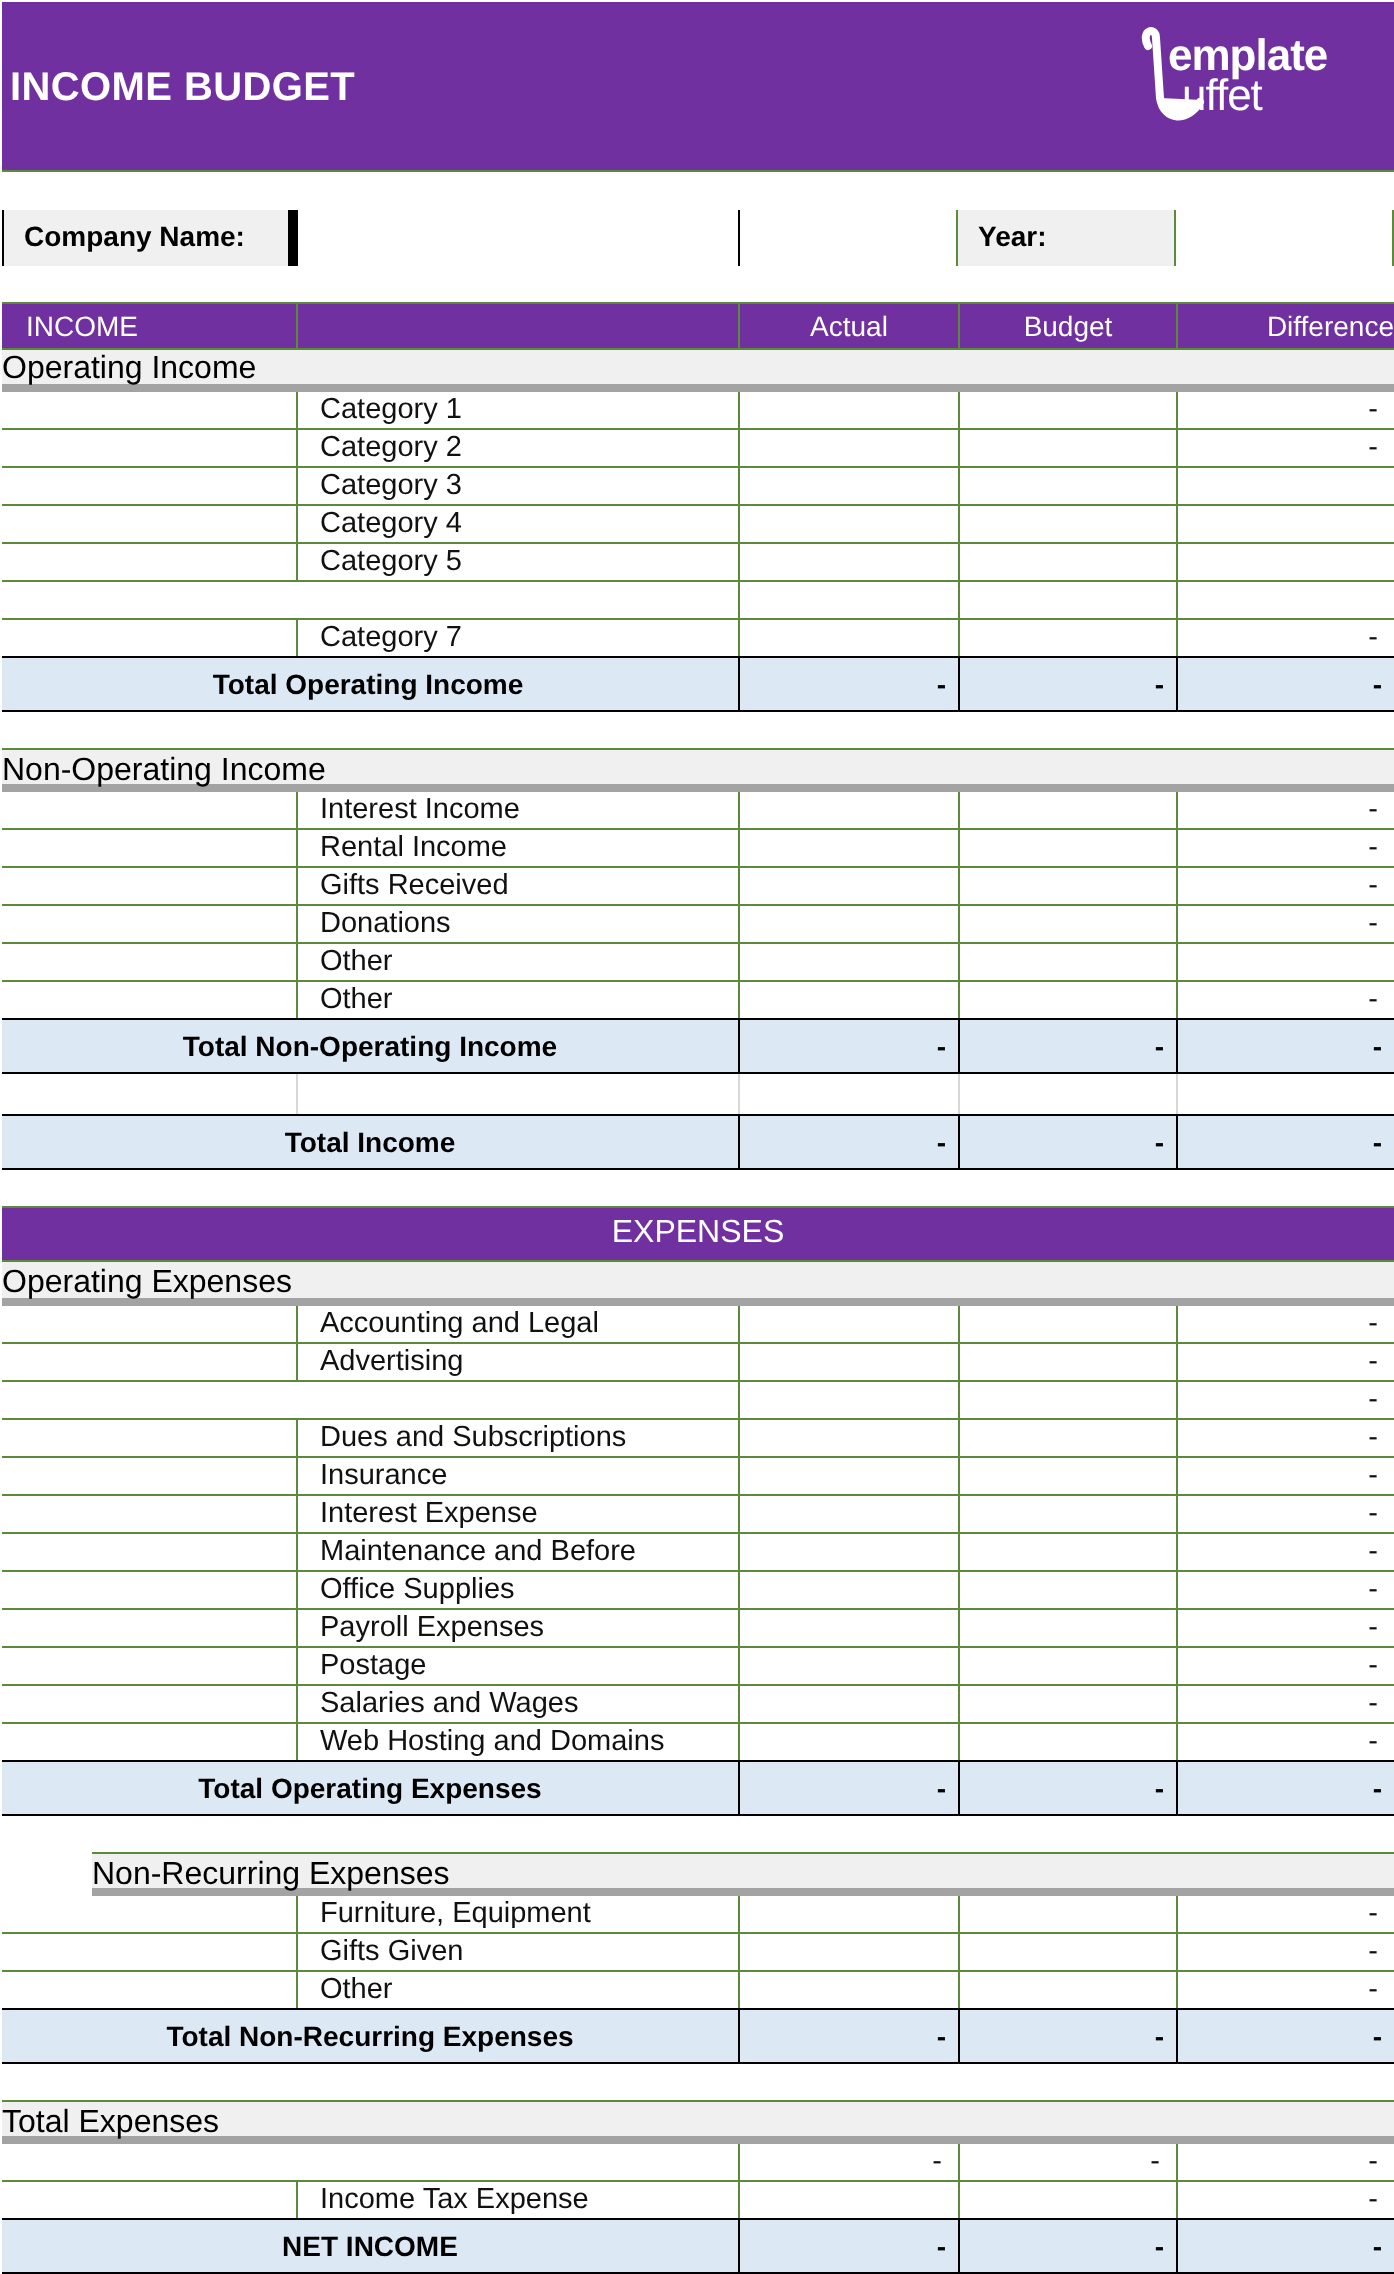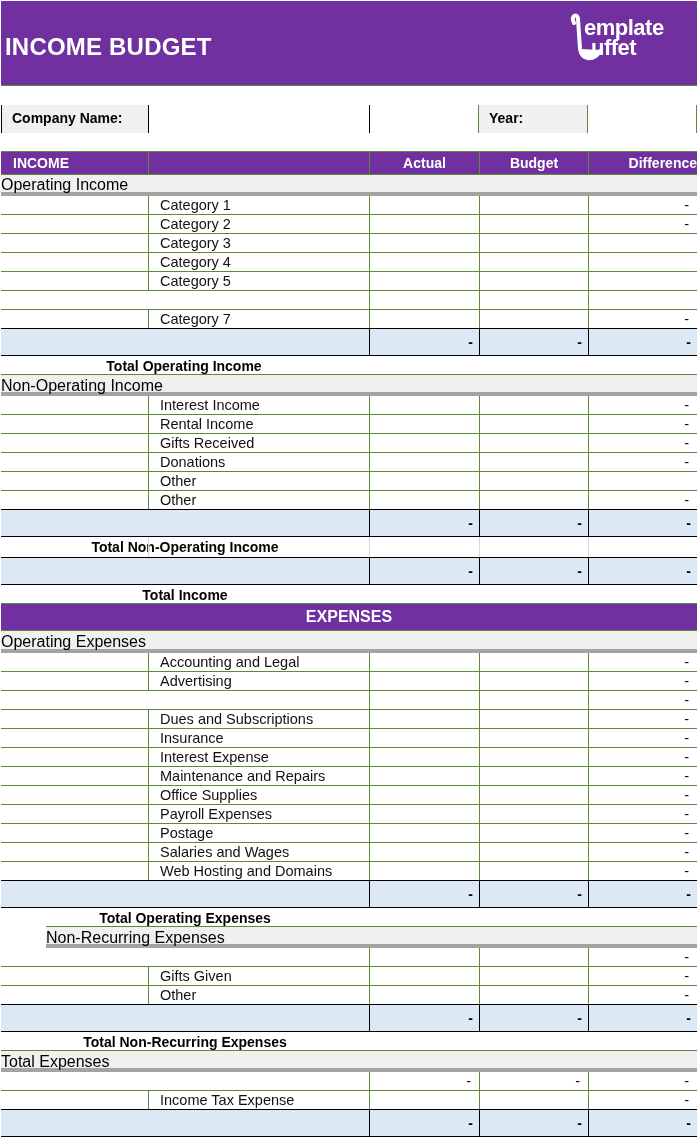--- a/index.html
+++ b/index.html
@@ -4,53 +4,53 @@
 <style>
   * { box-sizing: border-box; margin: 0; padding: 0; }
   html, body { width: 697px; height: 1137px; background: #ffffff; overflow: hidden; }
   body { position: relative; font-family: "Liberation Sans", sans-serif; color: #000; }
 
   .header {
     position: absolute; left: 1px; top: 1px; width: 696px; height: 85px;
     background: #7030a0; border-bottom: 1px solid #5a8a3a;
   }
   .header .title {
-    position: absolute; left: 4px; top: 32px; font-size: 24px; font-weight: bold;
+    position: absolute; left: 4px; top: 32px; font-size: 20px; font-weight: bold;
     color: #fff; letter-spacing: 0.2px;
   }
   .logo { position: absolute; left: 563px; top: 12px; width: 130px; height: 56px; }
   .logo .t1 { position: absolute; left: 20px; top: 4px; color: #fff; font-weight: bold; font-size: 22px; letter-spacing: -0.5px; line-height: 22px; }
-  .logo .t2 { position: absolute; left: 27px; top: 24px; color: #fff; font-weight: bold; font-size: 22px; letter-spacing: -0.5px; line-height: 22px; }
+  .logo .t2 { position: absolute; left: 27px; top: 24px; color: #fff; font-weight: normal; font-size: 22px; letter-spacing: -0.5px; line-height: 22px; }
   .logo svg { position: absolute; left: 0; top: 0; }
 
   .info-row { position: absolute; top: 105px; height: 28px; }
   .info-label {
     position: absolute; top: 0; height: 28px; background: #f0f0f0;
     font-weight: bold; font-size: 14px; line-height: 26px; padding-left: 10px;
   }
   .info-value { position: absolute; top: 0; height: 28px; background: #fff; }
 
   .row { position: absolute; left: 1px; width: 696px; }
   .cell { position: absolute; top: 0; height: 100%; font-size: 14px; white-space: nowrap; overflow: hidden; }
 
-  .hdr { background: #7030a0; color: #fff; font-weight: bold; font-size: 16px; border-top: 1px solid #5a8a3a; border-bottom: 1px solid #5a8a3a; }
+  .hdr { background: #7030a0; color: #fff; font-weight: normal; font-size: 16px; border-top: 1px solid #5a8a3a; border-bottom: 1px solid #5a8a3a; }
   .hdr .cell { line-height: 22px; border-left: 1px solid #5a8a3a; }
   .hdr .cell:first-child { border-left: none; }
 
   .section { background: #f0f0f0; font-weight: normal; font-size: 16px; text-align: left; border-bottom: 4px solid #a3a3a3; }
 
   .item { background: #fff; border-bottom: 1px solid #5a8a3a; }
   .item .cell { line-height: 18px; border-left: 1px solid #5a8a3a; font-size: 14.5px; color: #111; }
   .item .cell.c0 { border-left: none; }
   .item .cell.num { text-align: right; padding-right: 8px; }
   .item .cell.label { padding-left: 11px; }
 
   .total { background: #dce9f5; border-top: 1px solid #000; border-bottom: 1px solid #000; font-weight: bold; font-size: 15px; }
   .total .cell { border-left: 1px solid #000; }
-  .total .cell.c0 { border-left: none; text-align: center; margin-top: 24px; }
+  .total .cell.c0 { border-left: none; text-align: center; }
   .total .cell.num { text-align: right; padding-right: 6px; }
 
   .blank-grid .cell { border-left: 1px solid #d8d8d8; }
   .blank-grid .cell.c0 { border-left: none; }
 
   .c0 { left: 0; width: 147px; }
   .c1 { left: 147px; width: 221px; }
   .c01 { left: 0; width: 368px; }
   .c2 { left: 368px; width: 110px; }
   .c3 { left: 478px; width: 109px; }
@@ -65,21 +65,21 @@
     <svg width="40" height="56" viewBox="0 0 40 56">
       <path d="M10 10 C 6 2, 14 0, 14 6 L 16 36 C 18 48, 30 48, 36 38" stroke="#fff" stroke-width="4" fill="none" stroke-linecap="round"></path>
       <path d="M16 36 C 18 50, 34 50, 37 37 Z" fill="#fff"></path>
     </svg>
     <div class="t1">emplate</div>
     <div class="t2">uffet</div>
   </div>
 </div>
 
 <div class="info-row" style="left:1px;width:369px;border:1px solid #000;">
-  <div class="info-label" style="left:0;width:147px;border-right:1px solid #000000;top:-1px;">Company Name:</div>
+  <div class="info-label" style="left:0;width:147px;border-right:5px solid #000000;top:-1px;">Company Name:</div>
   <div class="info-value" style="left:147px;width:220px;top:-1px;"></div>
 </div>
 <div class="info-row" style="left:478px;width:219px;border:1px solid #5a8a3a;">
   <div class="info-label" style="left:0;width:109px;border-right:1px solid #5a8a3a;top:-1px;">Year:</div>
   <div class="info-value" style="left:109px;width:108px;top:-1px;"></div>
 </div>
 
 <div class="row hdr" style="top:151px;height:24px;">
   <div class="cell c0" style="padding-left:12px;">INCOME</div>
   <div class="cell c1"></div>
@@ -261,21 +261,21 @@
 </div>
 <div class="row item" style="top:748px;height:19px;">
   <div class="cell c0"></div>
   <div class="cell c1 label">Interest Expense</div>
   <div class="cell c2 num"></div>
   <div class="cell c3 num"></div>
   <div class="cell c4 num">-</div>
 </div>
 <div class="row item" style="top:767px;height:19px;">
   <div class="cell c0"></div>
-  <div class="cell c1 label">Maintenance and Repairs</div>
+  <div class="cell c1 label">Maintenance and Before</div>
   <div class="cell c2 num"></div>
   <div class="cell c3 num"></div>
   <div class="cell c4 num">-</div>
 </div>
 <div class="row item" style="top:786px;height:19px;">
   <div class="cell c0"></div>
   <div class="cell c1 label">Office Supplies</div>
   <div class="cell c2 num"></div>
   <div class="cell c3 num"></div>
   <div class="cell c4 num">-</div>
@@ -315,20 +315,21 @@
   <div class="cell c3 num">-</div>
   <div class="cell c4 num">-</div>
 </div>
 
 <div class="row section" style="top:926px;height:22px;line-height:21px;border-top:1px solid #5a8a3a;margin-left:45px;">
   <span>Non-Recurring Expenses</span>
 </div>
 
 <div class="row item" style="top:948px;height:19px;">
   <div class="cell c0"></div>
+  <div class="cell c1 label">Furniture, Equipment</div>
   <div class="cell c2 num"></div>
   <div class="cell c3 num"></div>
   <div class="cell c4 num">-</div>
 </div>
 <div class="row item" style="top:967px;height:19px;">
   <div class="cell c0"></div>
   <div class="cell c1 label">Gifts Given</div>
   <div class="cell c2 num"></div>
   <div class="cell c3 num"></div>
   <div class="cell c4 num">-</div>

